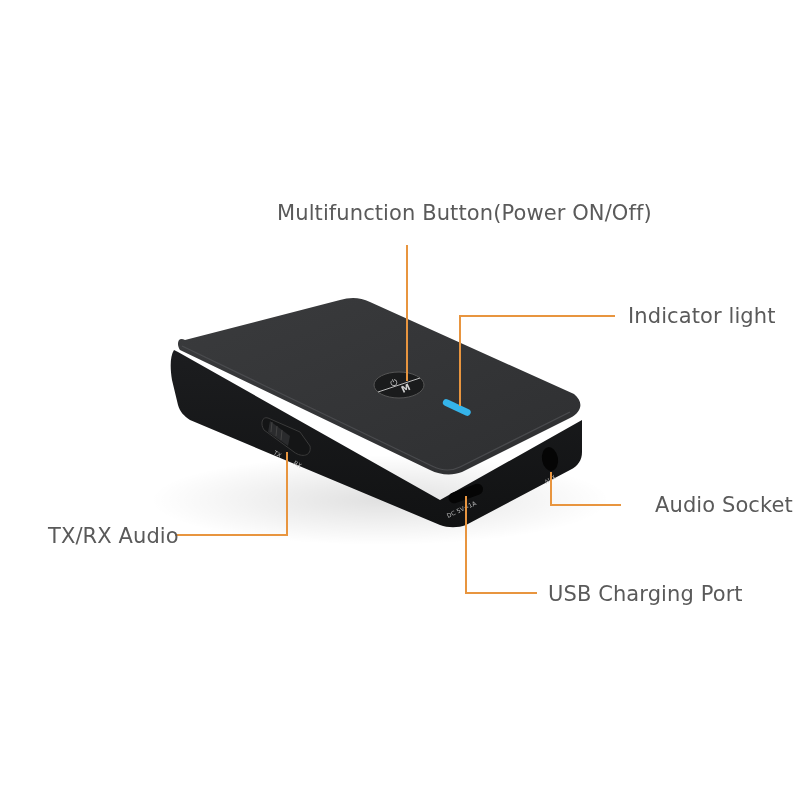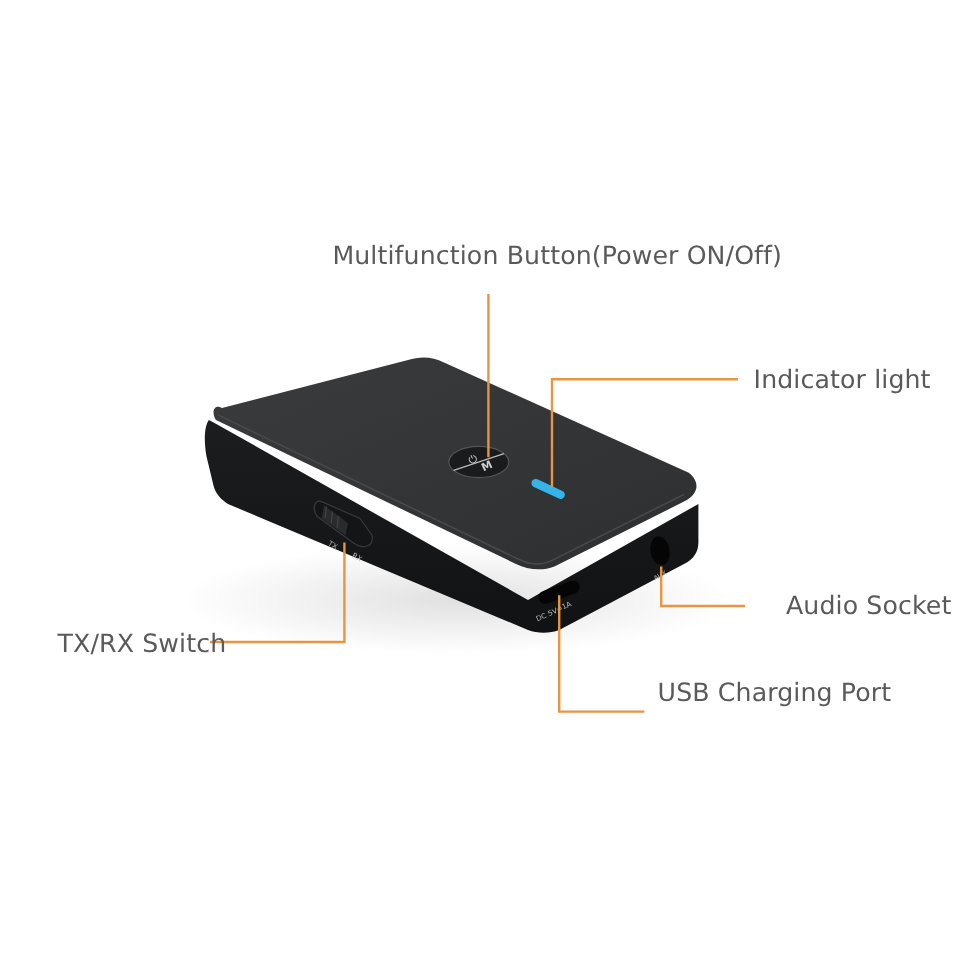--- a/index.html
+++ b/index.html
@@ -106,17 +106,17 @@
       <polyline points="175,535 287,535 287,452"></polyline>
 
       <polyline points="621,505 551,505 551,472"></polyline>
 
       <polyline points="537,593 466,593 466,496"></polyline>
     </g>
   </svg>
 
   <div class="label" style="left:277px; top:203px;">Multifunction Button(Power ON/Off)</div>
   <div class="label" style="left:628px; top:306px;">Indicator light</div>
-  <div class="label" style="left:48px; top:526px;">TX/RX Switch</div>
+  <div class="label" style="left:48px; top:526px;">TX/RX Audio</div>
   <div class="label" style="left:632px; top:495px;margin-left:23px;">Audio Socket</div>
-  <div class="label" style="left:548px; top:567px;text-align:right;">USB Charging Port</div>
+  <div class="label" style="left:548px; top:584px;text-align:right;">USB Charging Port</div>
 
 </div>
 
 </body></html>

